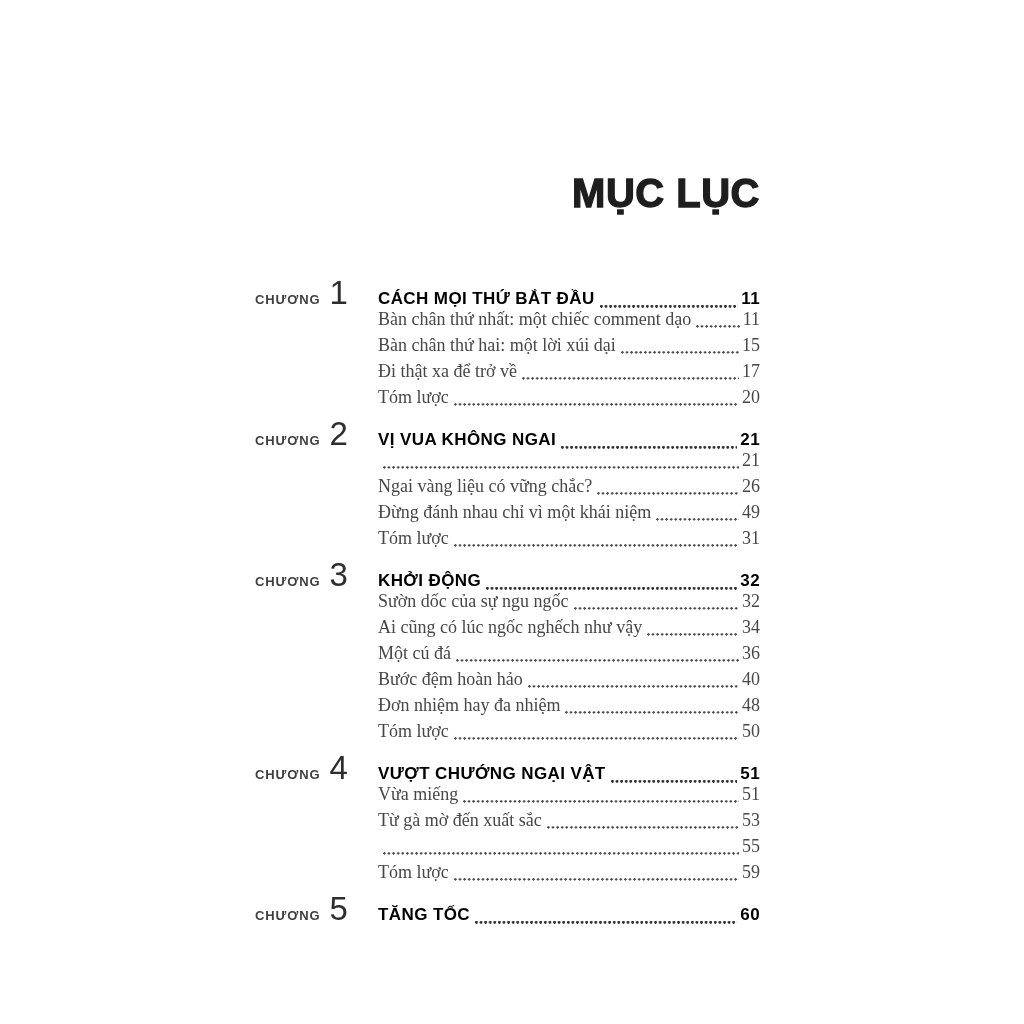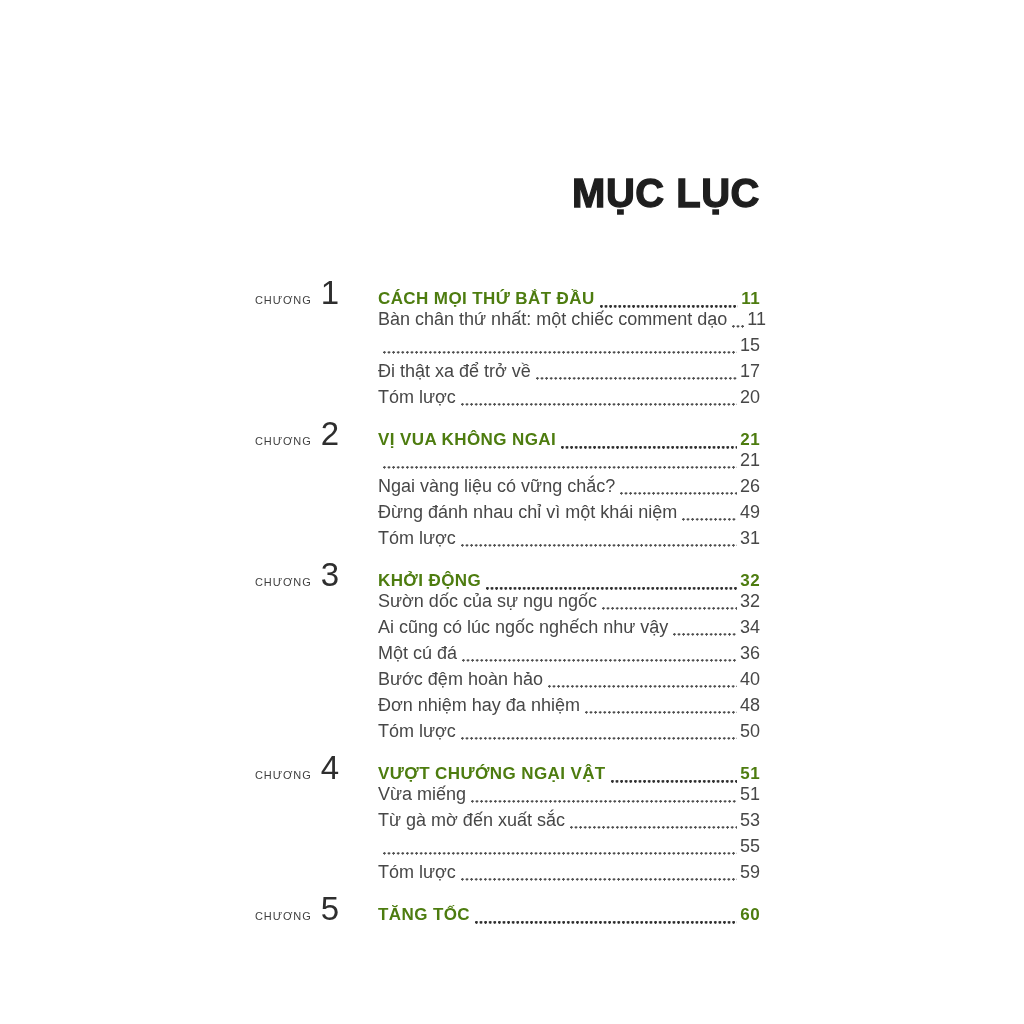--- a/index.html
+++ b/index.html
@@ -38,24 +38,24 @@
     line-height: 26px;
   }
   .chapter-label {
     flex: 0 0 123px;
     width: 123px;
     display: flex;
     align-items: baseline;
     white-space: nowrap;
   }
   .chuong {
-    font-size: 11px;
+    font-size: 13px;
     letter-spacing: 0.9px;
     color: #3f3f3f;
-    font-weight: 400;
+    font-weight: 700;
   }
   .chnum {
     font-size: 33px;
     font-weight: 300;
     color: #2e2e2e;
     margin-left: 9px;
     line-height: 26px;
   }
   .entry {
     display: flex;
@@ -64,27 +64,28 @@
     line-height: 26px;
     flex: 1 1 auto;
     min-width: 0;
   }
   .entry .etitle { white-space: nowrap; }
   .entry .epage { white-space: nowrap; }
   .entry.head {
     font-size: 17px;
     font-weight: 700;
     letter-spacing: 0.4px;
-    color: #4d7c0f;
+    color: #000000;
   }
   .entry.sub {
     font-size: 18px;
     font-weight: 400;
     color: #474747;
     margin-left: 123px;
+    font-family: Liberation Serif, serif;
   }
   .leader {
     flex: 1 1 auto;
     align-self: flex-end;
     height: 3px;
     margin: 0 3px 4px 5px;
     background-image: radial-gradient(circle at 1.4px 1.4px, #4e4e4e 1.05px, transparent 1.4px);
     background-size: 4.6px 3px;
     background-repeat: repeat-x;
     background-position: left bottom;
@@ -114,20 +115,21 @@
       </div>
     </div>
     <div class="items">
   <div class="entry sub">
     <span class="etitle">Bàn chân thứ nhất: một chiếc comment dạo</span>
     <span class="leader"></span>
     <span class="epage">11</span>
   </div>
 
   <div class="entry sub">
+    <span class="etitle">Bàn chân thứ hai: một lời xúi dại</span>
     <span class="leader"></span>
     <span class="epage">15</span>
   </div>
 
   <div class="entry sub">
     <span class="etitle">Đi thật xa để trở về</span>
     <span class="leader"></span>
     <span class="epage">17</span>
   </div>
 

